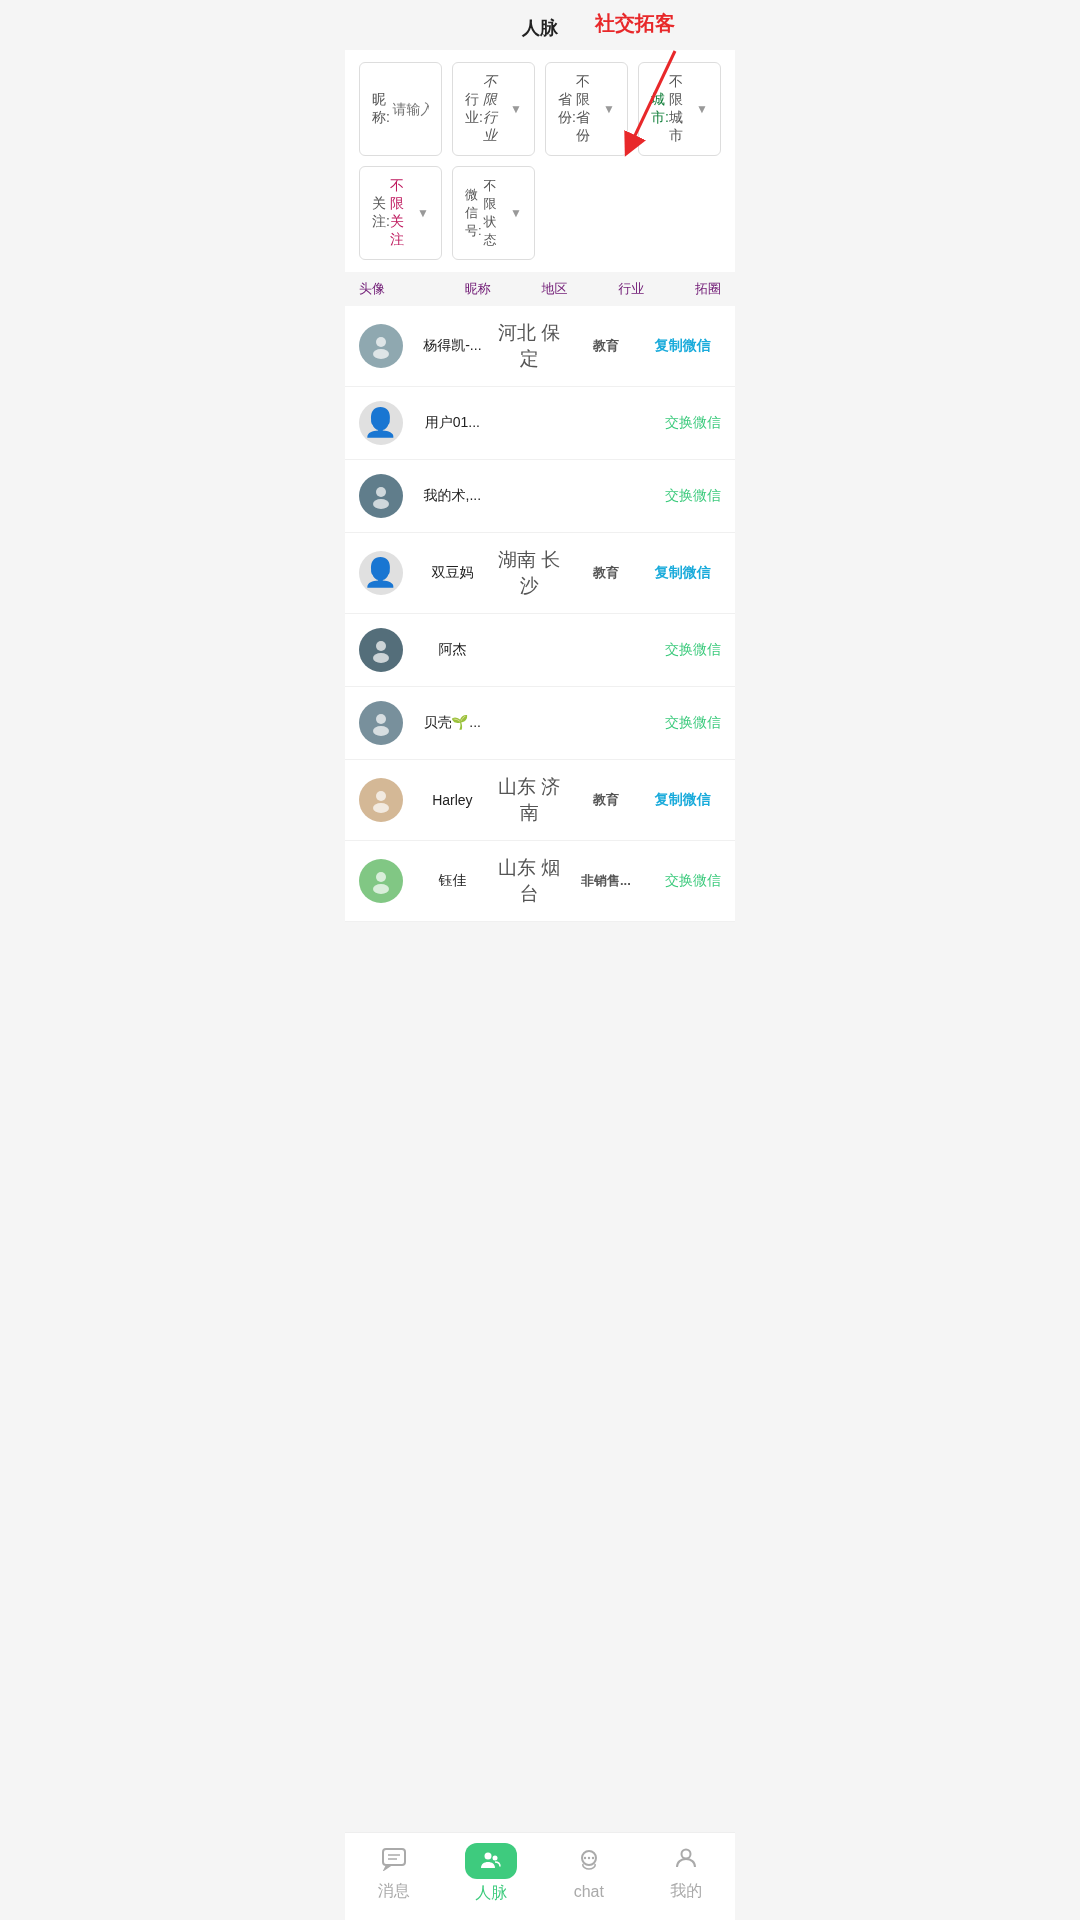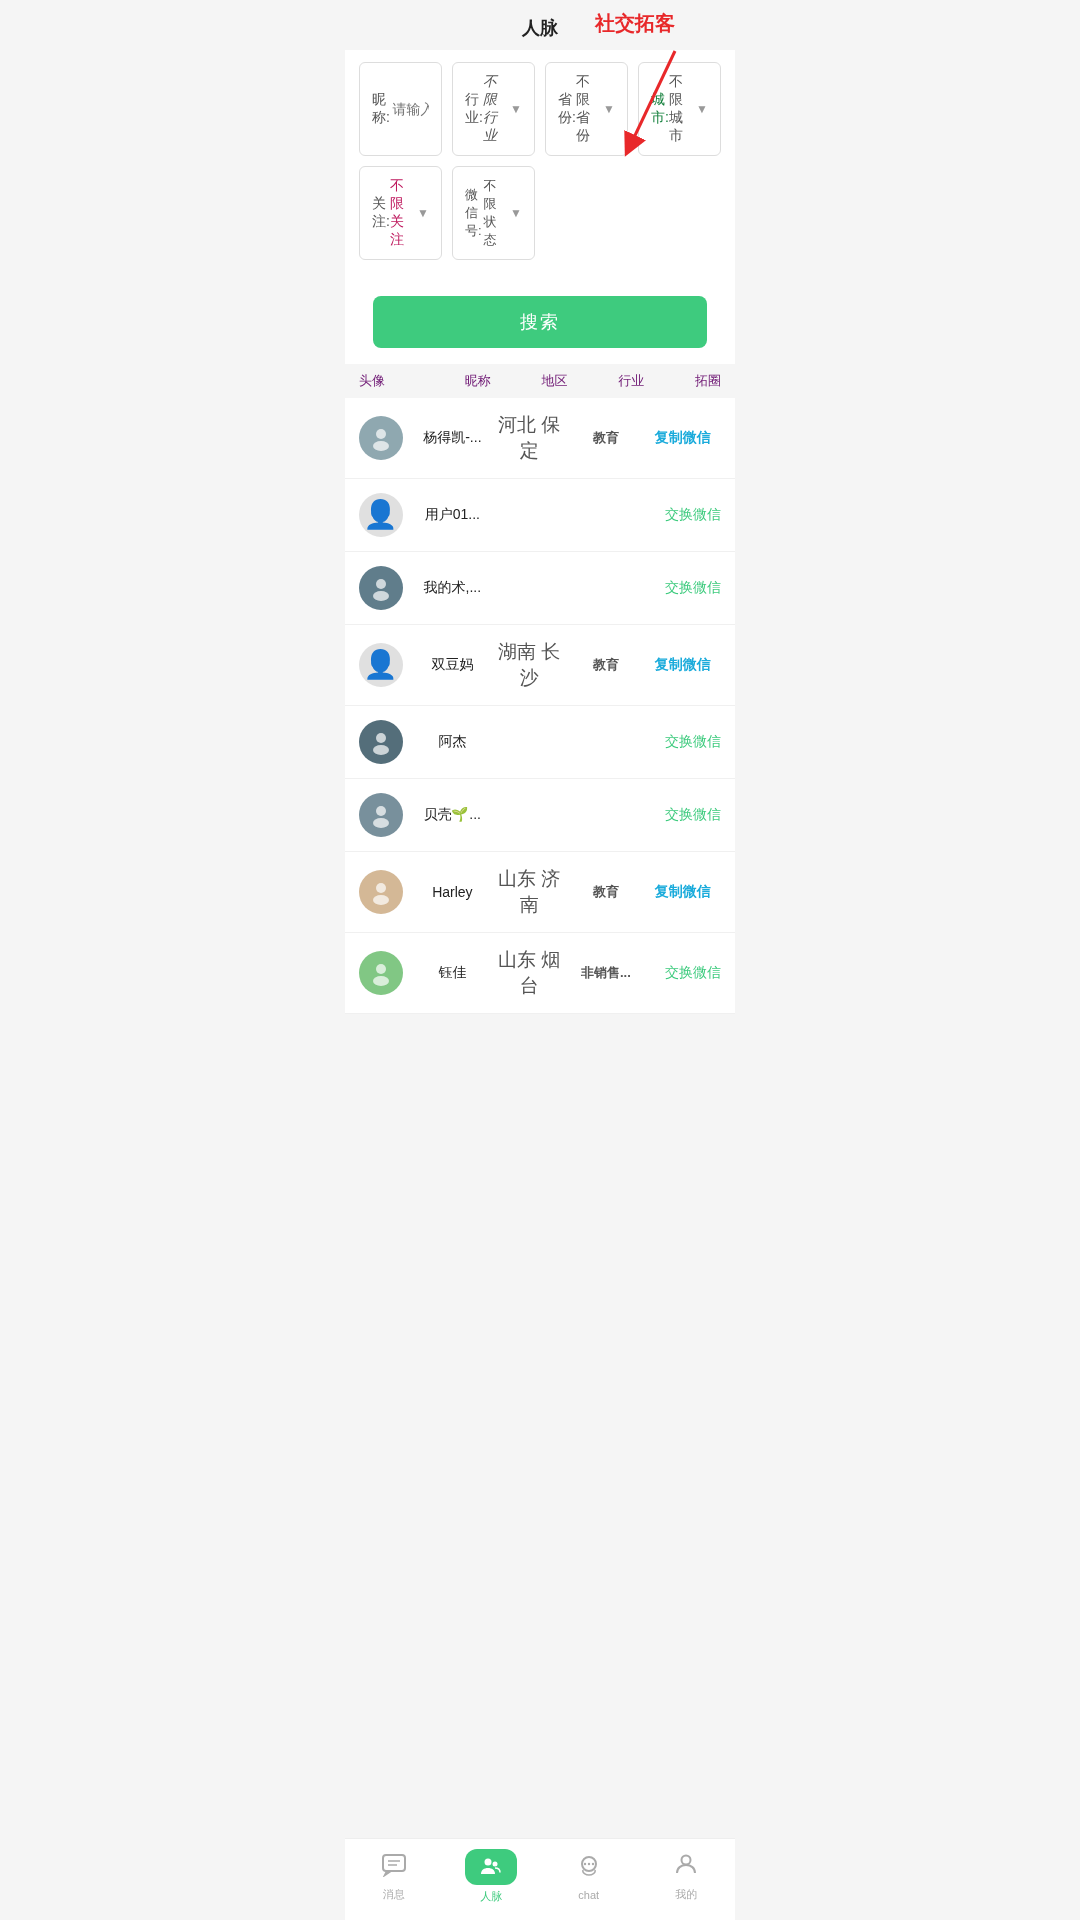--- a/index.html
+++ b/index.html
@@ -147,21 +147,21 @@
       align-items: center;
       gap: 4px;
       cursor: pointer;
       flex: 1;
     }
     .nav-icon {
       font-size: 24px;
       color: #aaa;
     }
     .nav-label {
-      font-size: 11px;
+      font-size: 16px;
       color: #aaa;
     }
     .nav-label.active {
       color: #3ecb7e;
     }
     .nav-icon-box {
       background: #3ecb7e;
       border-radius: 12px;
       padding: 6px 14px;
       display: flex;
@@ -253,23 +253,20 @@
       <span class="chevron">▼</span>
     </div>
 
     <div class="filter-select">
       <span style="color:#555; font-size:13px;">微信号:</span>
       <span style="color:#555; font-size:13px;">不限状态</span>
       <span class="chevron">▼</span>
     </div>
   </div>
 
-  <div style="padding: 12px 14px 4px; background:#fff;">
-    <button class="search-btn">搜索</button>
-  </div>
 
   <div class="table-header">
     <span>头像</span>
     <span>昵称</span>
     <span>地区</span>
     <span>行业</span>
     <span>拓圈</span>
   </div>
 
   <div class="user-list" id="user-list">

